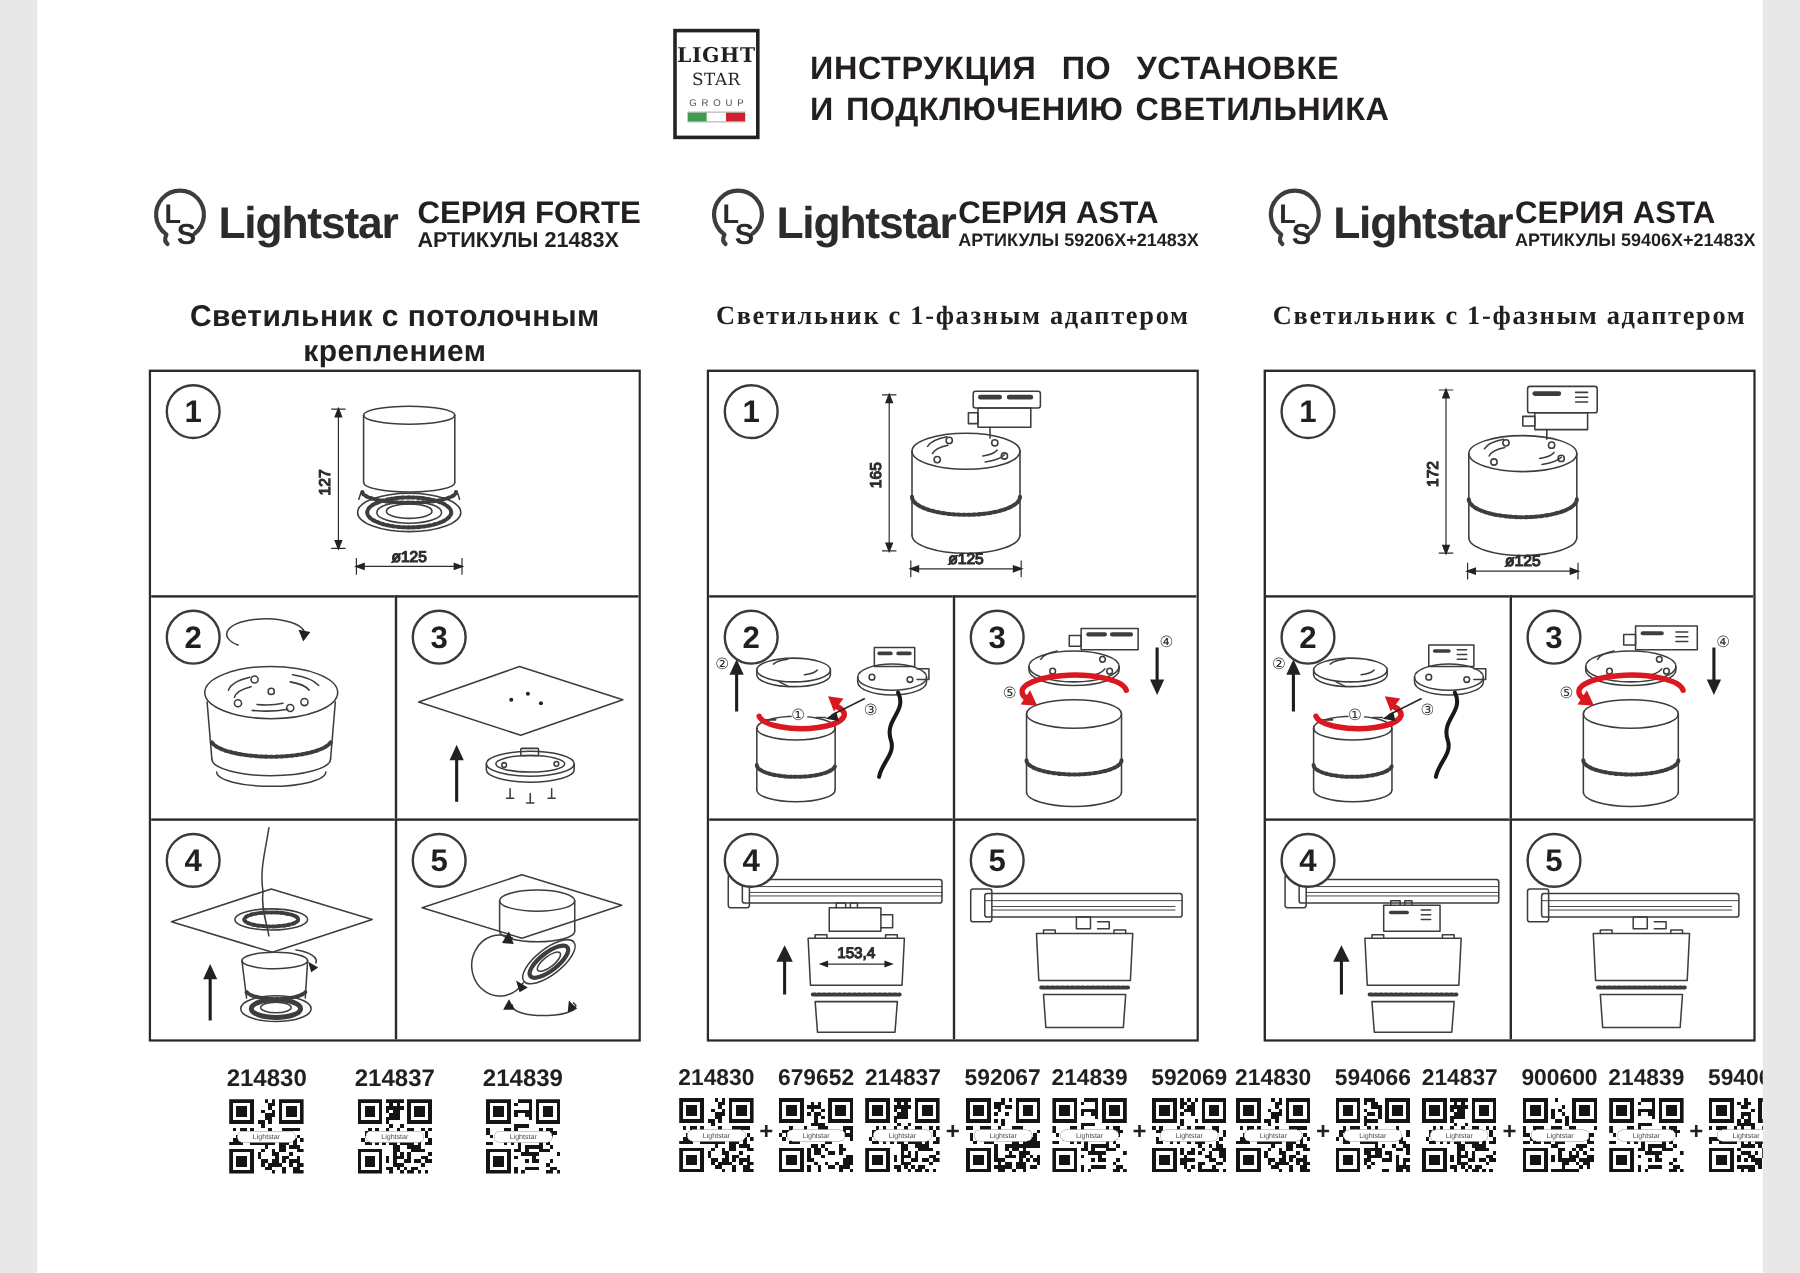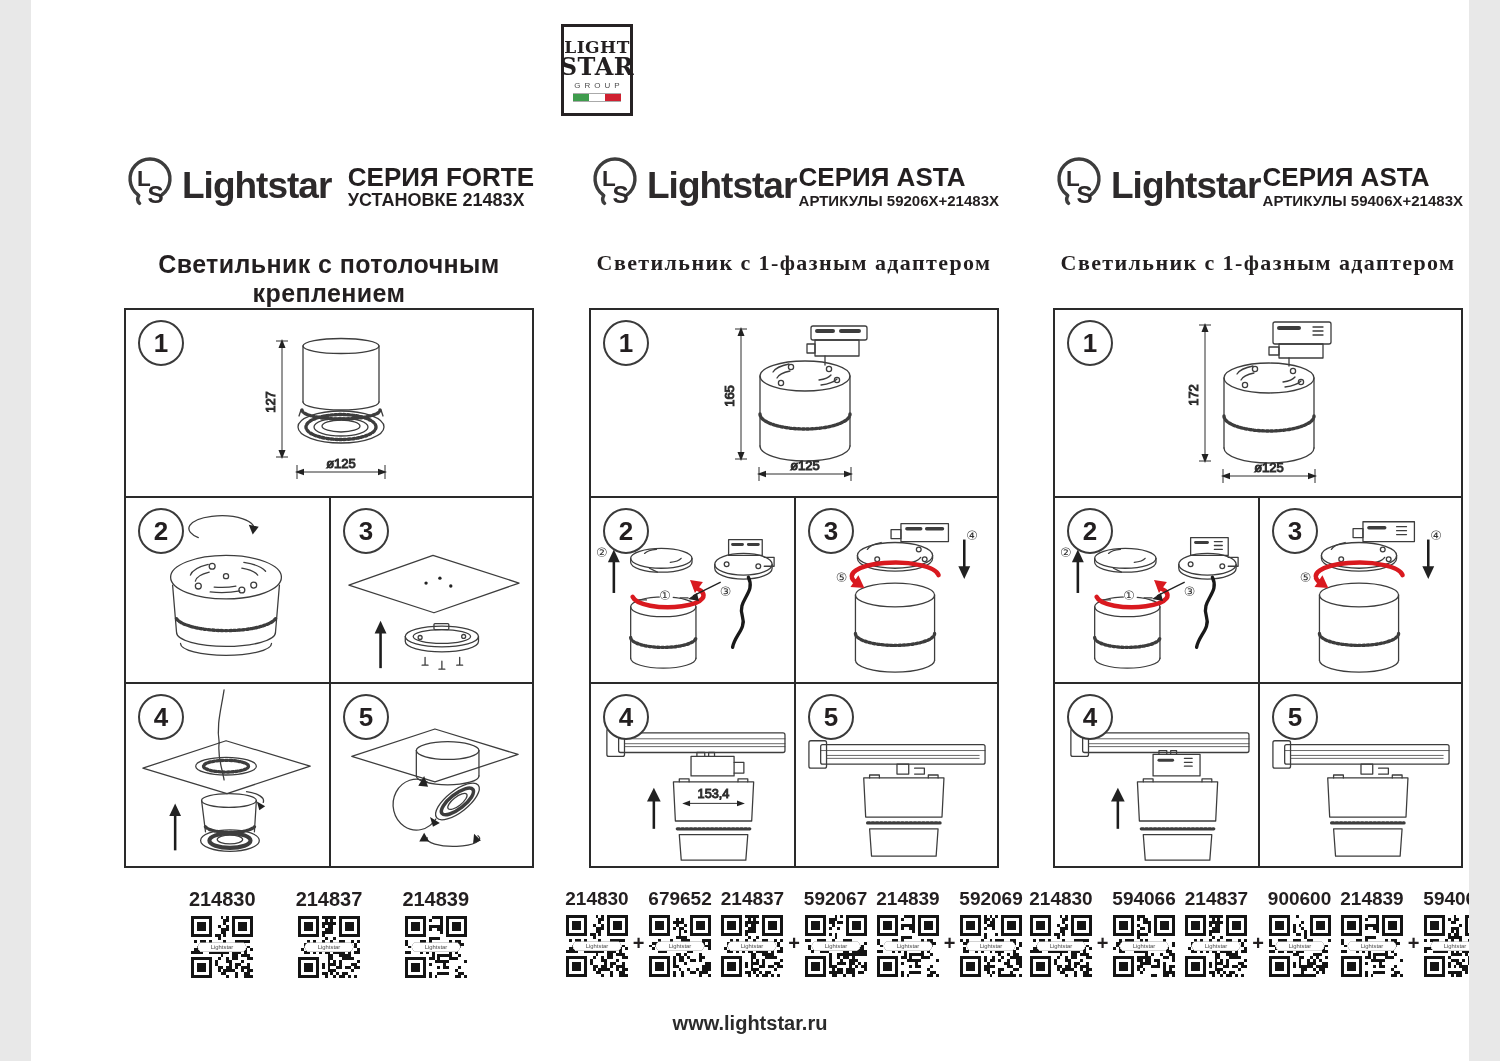--- a/index.html
+++ b/index.html
@@ -3,21 +3,21 @@
 <meta charset="utf-8">
 <style>
   html,body{margin:0;padding:0;background:#e8e8e8;}
   .page{position:relative;width:1438px;height:1061px;background:#ffffff;margin:0 auto;
         font-family:"Liberation Sans",sans-serif;color:#231f20;overflow:hidden;}
 
   
   .logo-box{position:absolute;left:530px;top:24px;width:66px;height:86px;border:3px solid #262223;
             display:flex;flex-direction:column;align-items:center;justify-content:center;background:#fff;}
   .logo-l1{font-family:"DejaVu Serif",serif;font-weight:bold;font-size:17px;letter-spacing:.5px;line-height:17px;}
-  .logo-l2{font-family:"DejaVu Serif",serif;font-weight:bold;font-size:24px;letter-spacing:.5px;line-height:22px;}
+  .logo-l2{font-family:"DejaVu Serif",serif;font-weight:normal;font-size:14px;letter-spacing:.5px;line-height:22px;}
   .logo-l3{font-size:8px;letter-spacing:4px;color:#4c4c4c;margin:3px 0 3px 4px;}
   .flag{display:flex;width:48px;height:7px;border-top:1px solid #aaa;border-bottom:1px solid #aaa;}
   .flag span{flex:1;}
   .title-block{position:absolute;left:644px;top:40px;font-weight:bold;font-size:27px;line-height:34px;color:#231f20;}
   .title-block .t1{word-spacing:13px;letter-spacing:.5px;}
   .title-block .t2{word-spacing:2px;letter-spacing:.5px;}
 
   
   .col{position:absolute;top:146px;width:410px;}
   .col1{left:93px;} .col2{left:558px;} .col3{left:1022px;}
@@ -76,33 +76,37 @@
   <div class="logo-box">
     <div class="logo-l1">LIGHT</div>
     <div class="logo-l2">STAR</div>
     <div class="logo-l3">GROUP</div>
     <div class="flag">
       <span style="background:#3f9c4d"></span>
       <span style="background:#ffffff"></span>
       <span style="background:#cf2030"></span>
     </div>
   </div>
+  <div class="title-block">
+    <div class="t1">ИНСТРУКЦИЯ ПО УСТАНОВКЕ</div>
+    <div class="t2">И ПОДКЛЮЧЕНИЮ СВЕТИЛЬНИКА</div>
+  </div>
 
   <div class="col col1">
     <div class="col-header">
       <svg class="bulb" viewBox="0 0 60 76">
         <path class="ln" style="stroke-width:4" d="M16 48 A 23 23 0 1 1 44 48"></path>
         <text x="15" y="38" style="font:bold 26px 'Liberation Sans',sans-serif;fill:#2d2a2b">L</text>
         <text x="27" y="58" style="font:bold 28px 'Liberation Sans',sans-serif;fill:#2d2a2b">S</text>
         <path class="ln" style="stroke-width:4" d="M17 49 q -3 6 1 9"></path>
       </svg>
       <div class="wordmark">Lightstar</div>
       <div class="series-block">
         <div class="series">СЕРИЯ FORTE</div>
-        <div class="articles">УСТАНОВКЕ 21483X</div>
+        <div class="articles">АРТИКУЛЫ 21483X</div>
       </div>
     </div>
     <div class="col-subtitle">Светильник с потолочным креплением</div>
 
     <div class="grid">
 
       <div class="cell span2">
         <div class="step-circle">1</div>
         <svg class="diag" viewBox="0 0 406 186">
           <g class="ln">
@@ -2483,14 +2487,13 @@
                 <path fill-rule="evenodd" d="M0 42h21v21h-21z M3 45v15h15v-15z"></path>
                 <rect x="6" y="48" width="9" height="9"></rect>
     <rect x="7" y="27" width="49" height="9.5" rx="4.5" fill="#fff" stroke="#b5b5b5" stroke-width="0.6"></rect>
     <text x="31.5" y="34" font-size="6" text-anchor="middle" fill="#4a4a4a" font-family="Liberation Sans, sans-serif">Lightstar</text>
   </svg></div>
         </div>
       </div>
     </div>
   </div>
 
-  <div class="footer">www.lightstar.ru</div>
 </div>
 
 </body></html>

